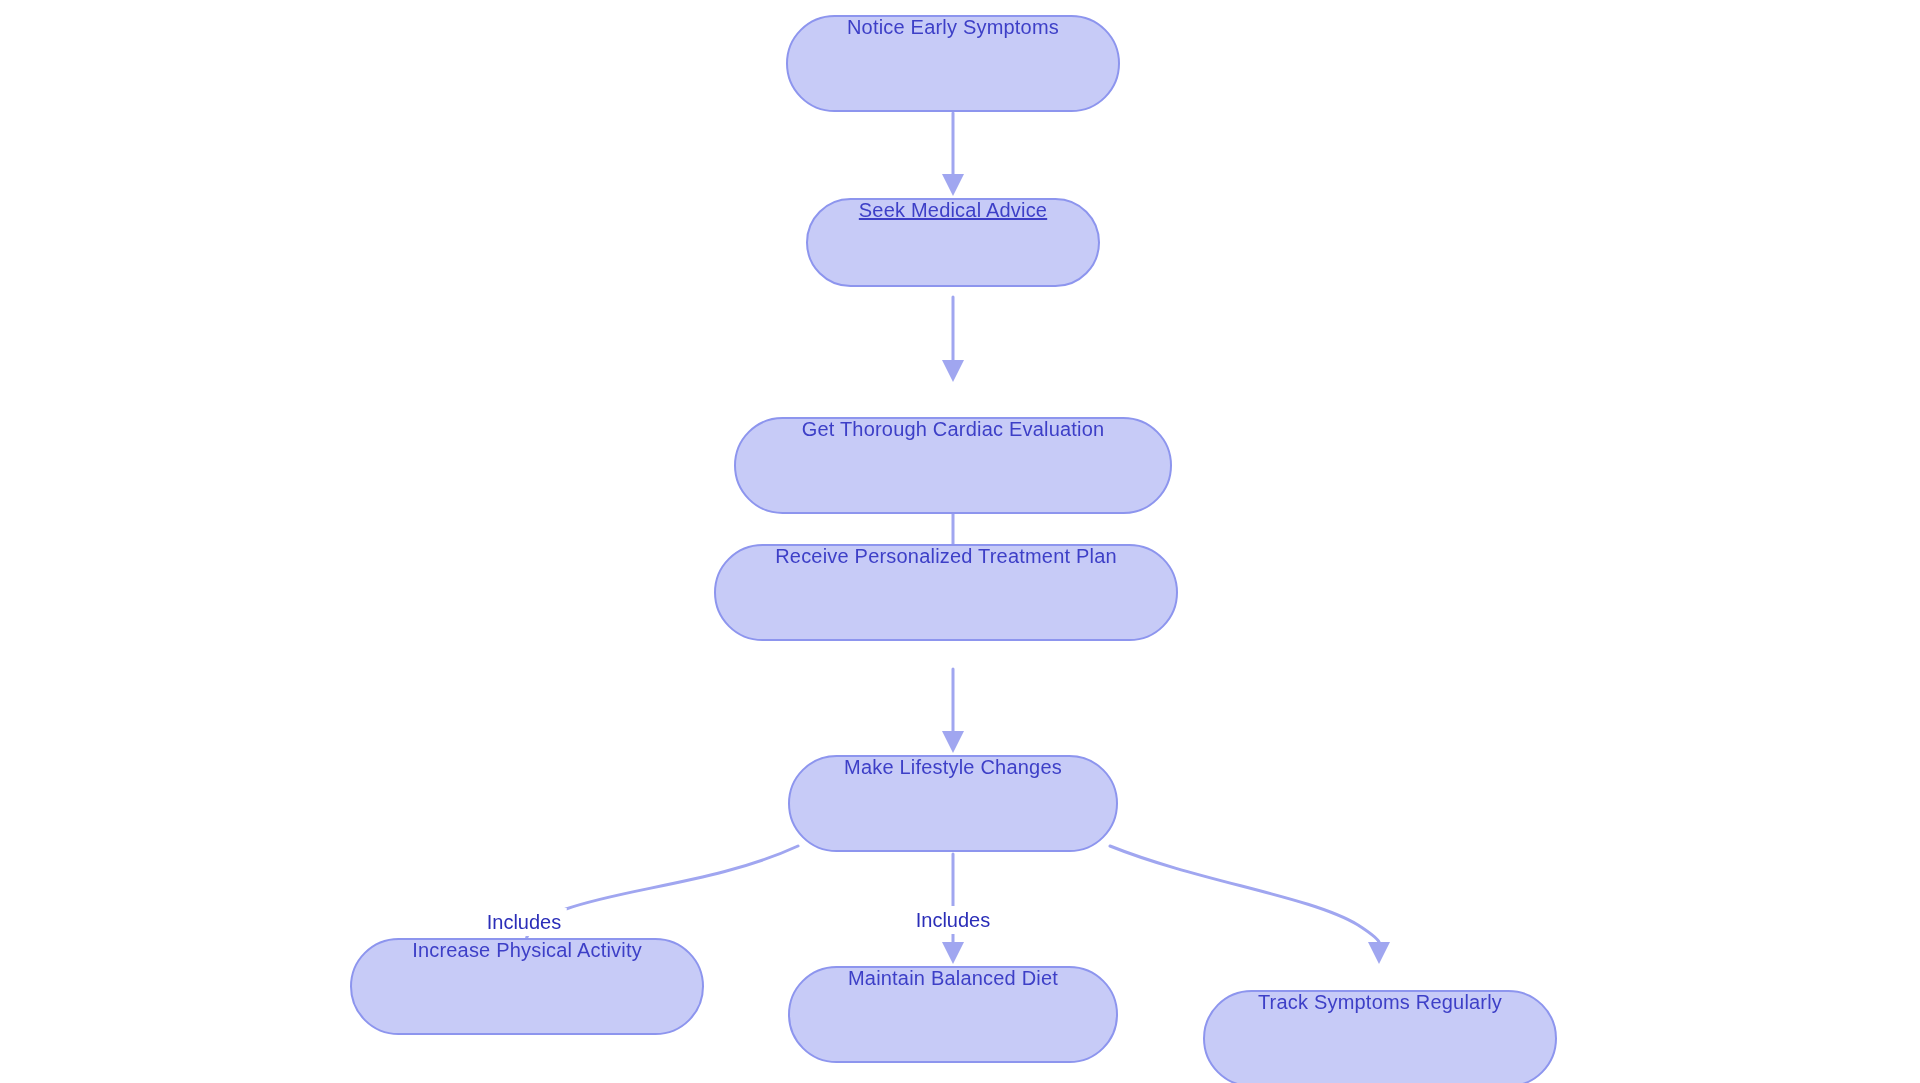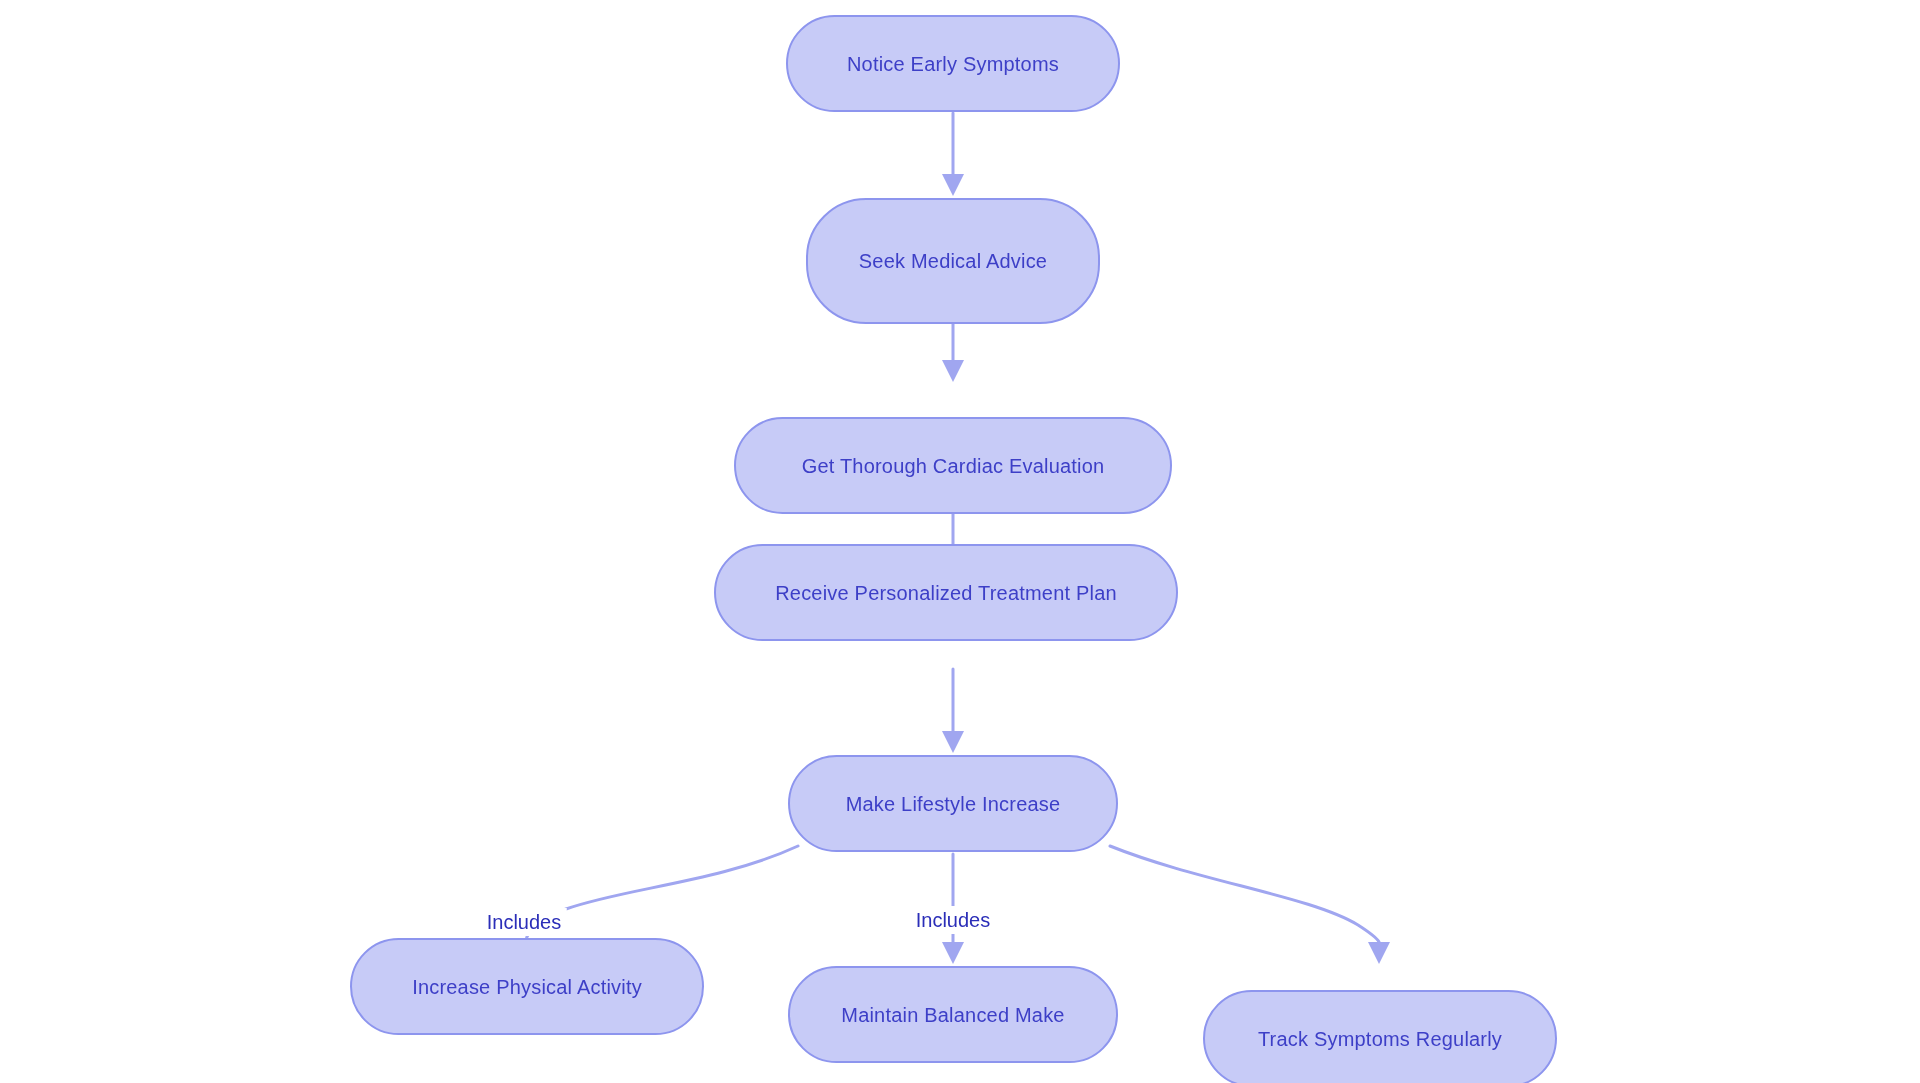--- a/index.html
+++ b/index.html
@@ -22,21 +22,21 @@
     width: 1920px;
     height: 1083px;
   }
   .flow-node {
     position: absolute;
     box-sizing: border-box;
     background: var(--node-fill);
     border: 2px solid var(--node-border);
     border-radius: 60px;
     display: flex;
-    align-items: center;
+    align-items: flex-start;
     justify-content: center;
     color: var(--node-text);
     font-size: 20px;
     line-height: 1;
     white-space: nowrap;
     letter-spacing: 0.2px;
   }
   .edge-label {
     position: absolute;
     transform: translate(-50%, -50%);
@@ -70,35 +70,35 @@
       <polygon points="1379,964 1368,942 1390,942" fill="#a0a6f0"></polygon>
     </svg>
   <div id="labels-layer">
       <div class="edge-label" style="left: 524px; top: 910px;">Includes</div>
       <div class="edge-label" style="left: 953px; top: 908px;">Includes</div>
     </div>
   <div id="nodes-layer">
       <div class="flow-node" style="left: 786px; top: 15px; width: 334px; height: 97px;">
         <span>Notice Early Symptoms</span>
       </div>
-      <div class="flow-node" style="left: 806px; top: 198px; width: 294px; height: 126px;">
+      <div class="flow-node" style="left: 806px; top: 198px; width: 294px; height: 89px; text-decoration: underline;">
         <span>Seek Medical Advice</span>
       </div>
       <div class="flow-node" style="left: 734px; top: 384px; width: 438px; height: 97px; margin-top: 33px;">
         <span>Get Thorough Cardiac Evaluation</span>
       </div>
       <div class="flow-node" style="left: 714px; top: 544px; width: 464px; height: 97px;">
         <span>Receive Personalized Treatment Plan</span>
       </div>
       <div class="flow-node" style="left: 788px; top: 755px; width: 330px; height: 97px;">
-        <span>Make Lifestyle Increase</span>
+        <span>Make Lifestyle Changes</span>
       </div>
       <div class="flow-node" style="left: 350px; top: 938px; width: 354px; height: 97px;">
         <span>Increase Physical Activity</span>
       </div>
       <div class="flow-node" style="left: 788px; top: 966px; width: 330px; height: 97px;">
-        <span>Maintain Balanced Make</span>
+        <span>Maintain Balanced Diet</span>
       </div>
       <div class="flow-node" style="left: 1203px; top: 966px; width: 354px; height: 97px; margin-top: 24px;">
         <span>Track Symptoms Regularly</span>
       </div>
     </div>
 </div>
 
 </body></html>

